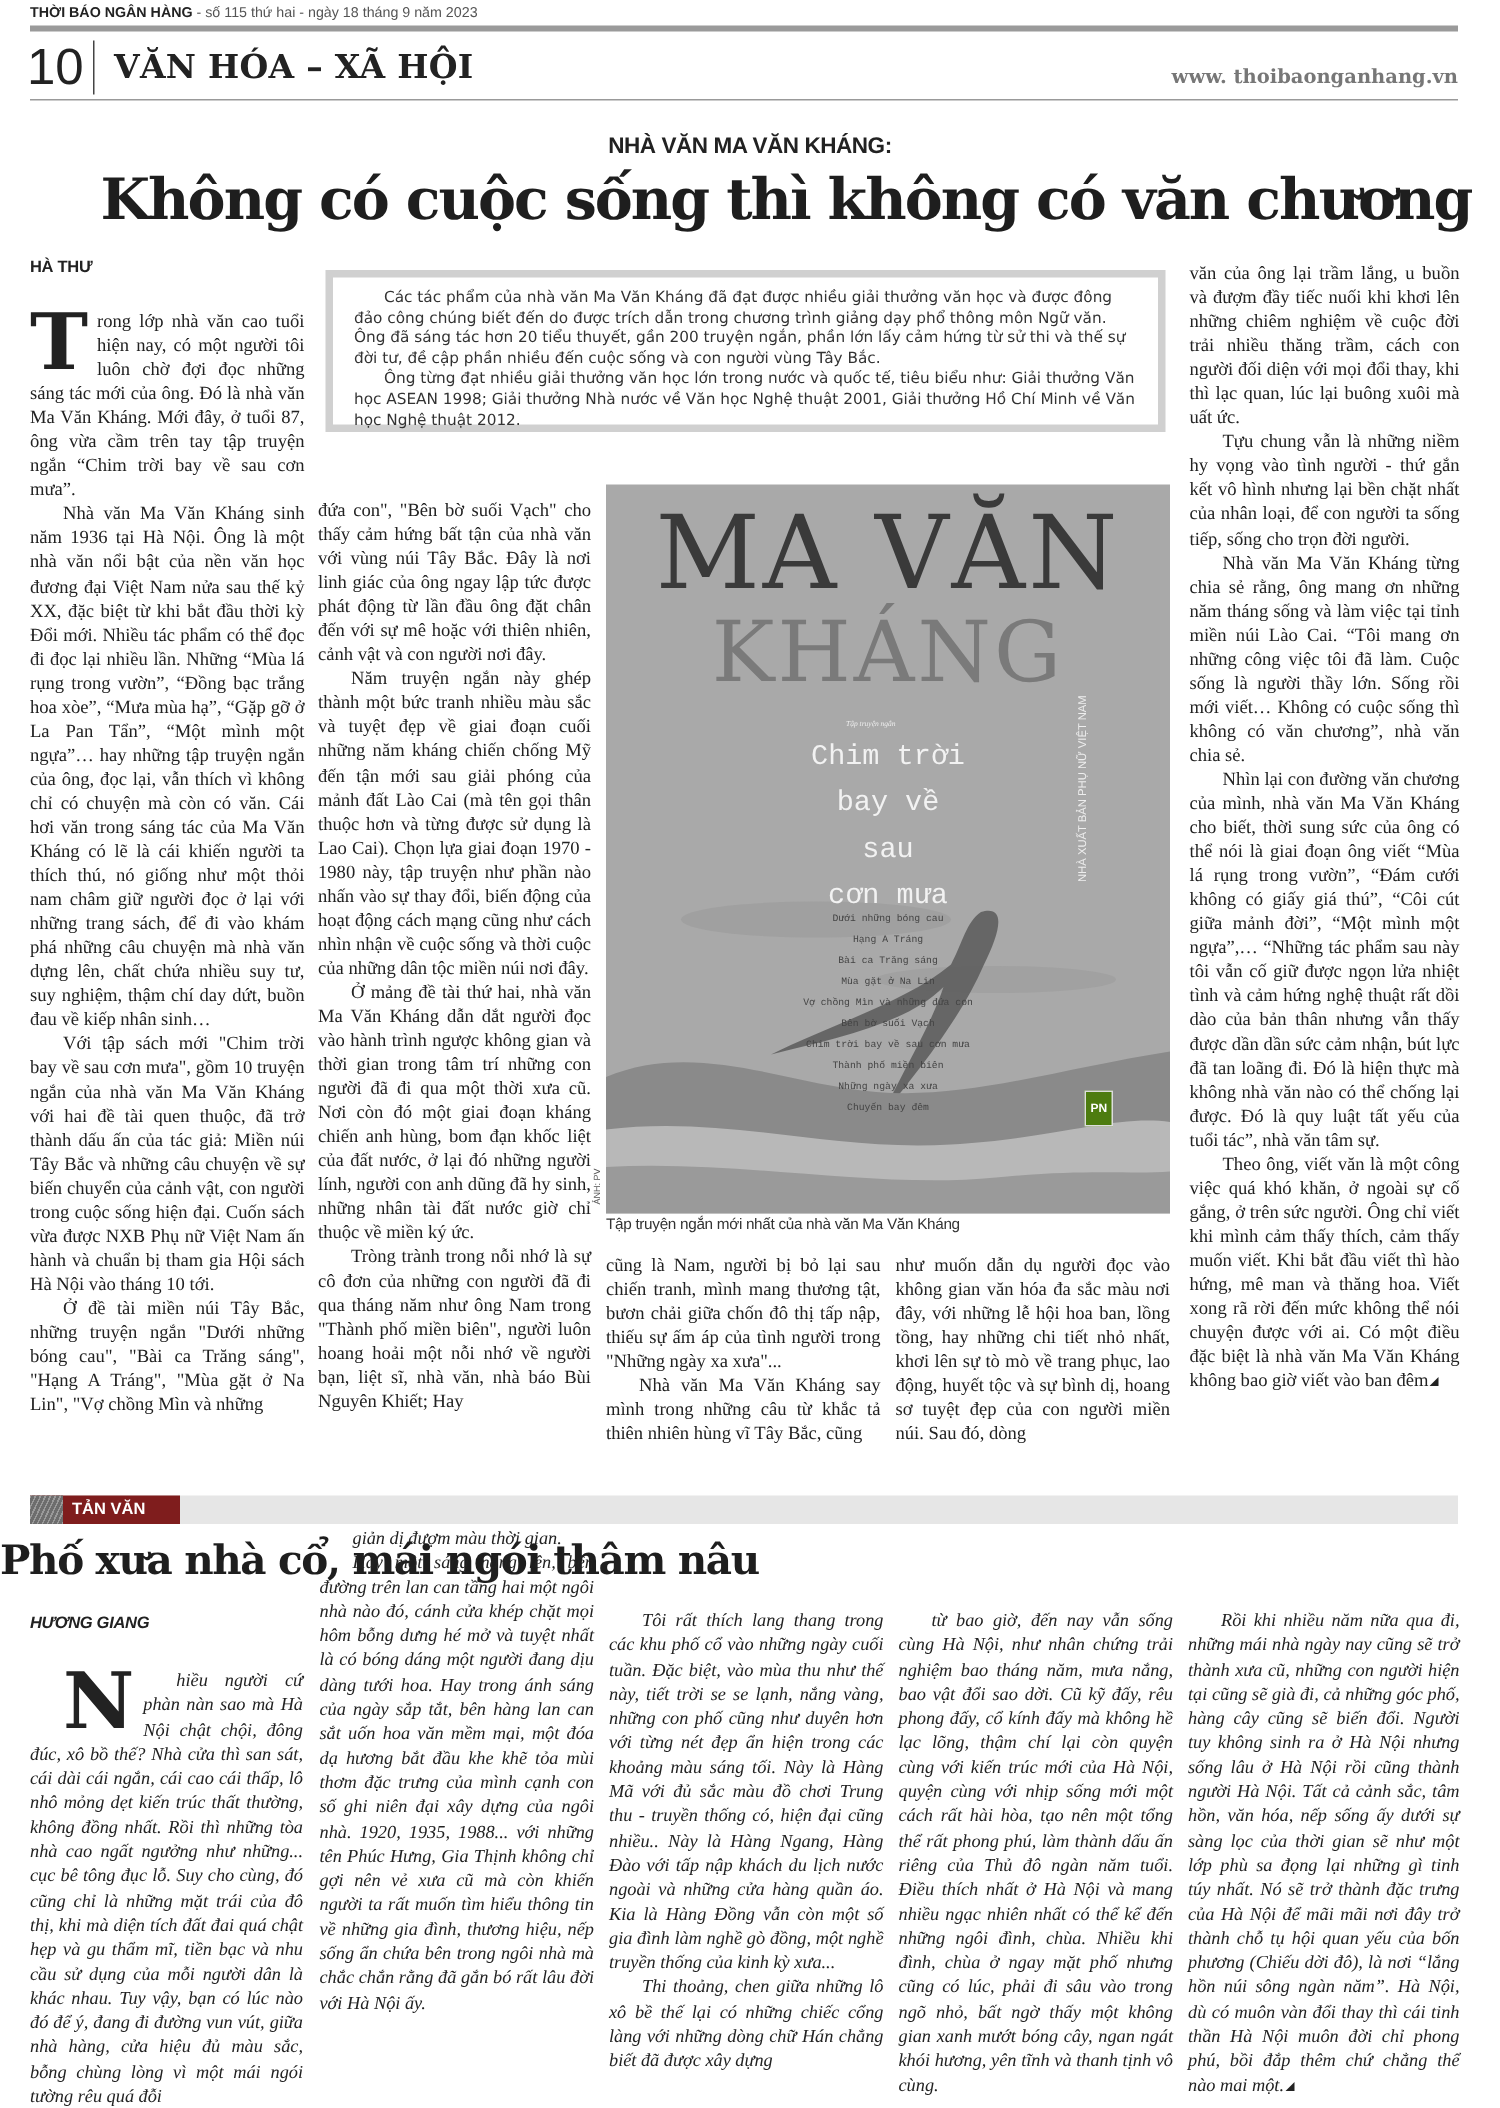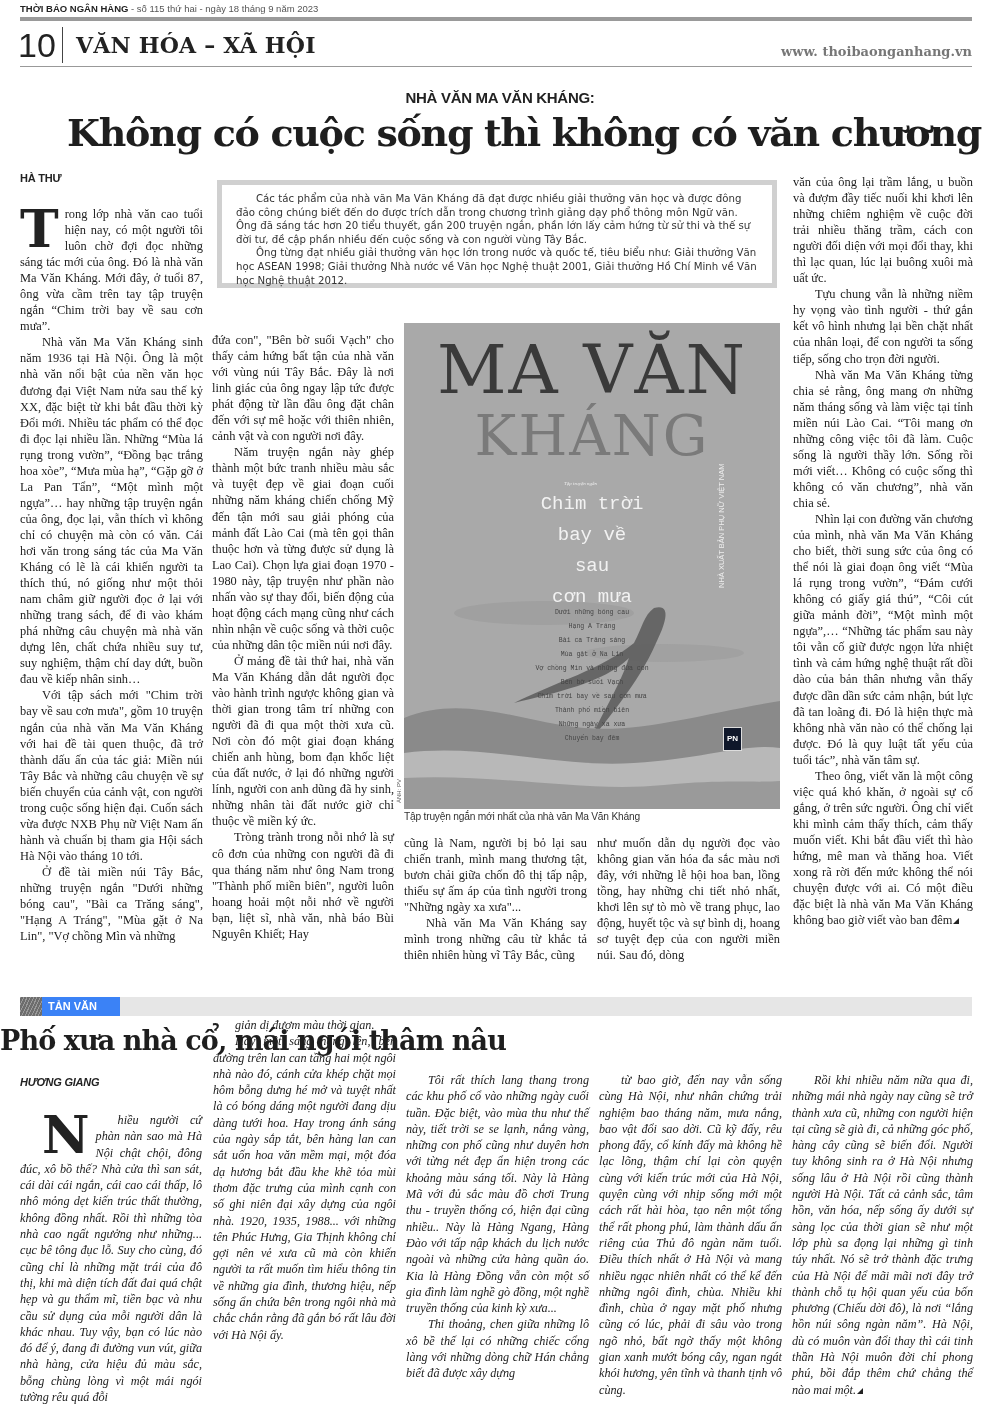--- a/index.html
+++ b/index.html
@@ -22,27 +22,27 @@
   .dropcap { float: left; font-family: "DejaVu Serif", serif; font-weight: bold; font-size: 52px; line-height: 44px; margin: 1px 6px 0 0; color: #222; }
   .infobox { left: 217px; top: 180px; width: 560px; height: 108px; border: 5px solid #d0d0d0; background: #fff; box-sizing: border-box; padding: 7px 12px 0 14px; font-family: "DejaVu Sans", sans-serif; font-size: 10.2px; line-height: 13.6px; color: #333; text-align: left; }
   .infobox p { margin: 0; text-indent: 20px; }
   .cover { left: 404px; top: 323px; width: 376px; height: 486px; background: #a9a9a9; overflow: hidden; }
   .cover .t1 { position: absolute; left: 0; width: 100%; top: 12px; text-align: center; font-family: "DejaVu Serif", serif; font-size: 68px; line-height: 70px; color: #3a3a3a; letter-spacing: 2px; }
   .cover .t2 { position: absolute; left: 0; width: 100%; top: 78px; text-align: center; font-family: "DejaVu Serif", serif; font-size: 56px; line-height: 70px; color: #7a7a7a; letter-spacing: 2px; }
   .cover .genre { position: absolute; left: 160px; top: 158px; font-family: "Liberation Serif", serif; font-style: italic; font-size: 5px; color: #eee; }
   .cover .booktitle { position: absolute; left: 0; width: 100%; top: 166px; text-align: center; font-family: "Liberation Mono", monospace; font-size: 19px; line-height: 31px; color: #f2f2f2; }
   .cover .toc { position: absolute; left: 0; width: 100%; top: 283px; text-align: center; font-family: "Liberation Mono", monospace; font-size: 6.5px; line-height: 14px; color: #444; }
   .cover .pub { position: absolute; left: 313px; top: 265px; width: 130px; font-family: "Liberation Sans", sans-serif; font-size: 7.5px; color: #eee; transform: rotate(-90deg); transform-origin: left top; white-space: nowrap; }
-  .cover .logo { position: absolute; left: 319px; top: 404px; width: 17px; height: 22px; background: #0f172a; border: 1px solid #ddd; color: #fff; font-family: "Liberation Sans", sans-serif; font-weight: bold; font-size: 8px; line-height: 22px; text-align: center; }
+  .cover .logo { position: absolute; left: 319px; top: 404px; width: 17px; height: 22px; background: #4d7c0f; border: 1px solid #ddd; color: #fff; font-family: "Liberation Sans", sans-serif; font-weight: bold; font-size: 8px; line-height: 22px; text-align: center; }
   .cover .bird { position: absolute; left: 0; top: 0; }
   .credit { left: 396px; top: 803px; font-family: "Liberation Sans", sans-serif; font-size: 6px; color: #555; transform: rotate(-90deg); transform-origin: left top; }
   .caption { left: 404px; top: 811px; font-family: "Liberation Sans", sans-serif; font-size: 10.2px; color: #333; letter-spacing: -0.2px; }
   .endmark { display: inline-block; width: 0; height: 0; border-left: 6px solid transparent; border-bottom: 6px solid #222; margin-left: 1px; }
   .band { left: 20px; top: 997px; width: 952px; height: 19px; background: #e6e6e6; }
-  .bandtag { left: 20px; top: 997px; width: 100px; height: 19px; background: #3b82f6; color: #fff; font-family: "Liberation Sans", sans-serif; font-weight: bold; font-size: 11px; line-height: 19px; }
+  .bandtag { left: 20px; top: 997px; width: 100px; height: 19px; background: #7f1d1d; color: #fff; font-family: "Liberation Sans", sans-serif; font-weight: bold; font-size: 11px; line-height: 19px; }
   .bandtag .stripes { position: absolute; left: 0; top: 0; width: 22px; height: 19px; background: repeating-linear-gradient(115deg, #9a9a9a 0 1px, #6d6d6d 1px 3px); }
   .bandtag span.lbl { position: absolute; left: 28px; top: 0; }
   .headline2 { left: 0; width: 1000px; top: 1025px; text-align: left; font-family: "DejaVu Serif", serif; font-weight: bold; font-size: 27px; letter-spacing: -0.9px; color: #1e1e1e; }
   .col.it { font-style: italic; font-size: 12.2px; line-height: 16.3px; }
   .col.it p { text-indent: 22px; }
 </style>
 </head>
 <body>
 
 <div class="abs masthead"><b>THỜI BÁO NGÂN HÀNG</b><span> - số 115 thứ hai - ngày 18 tháng 9 năm 2023</span></div>

